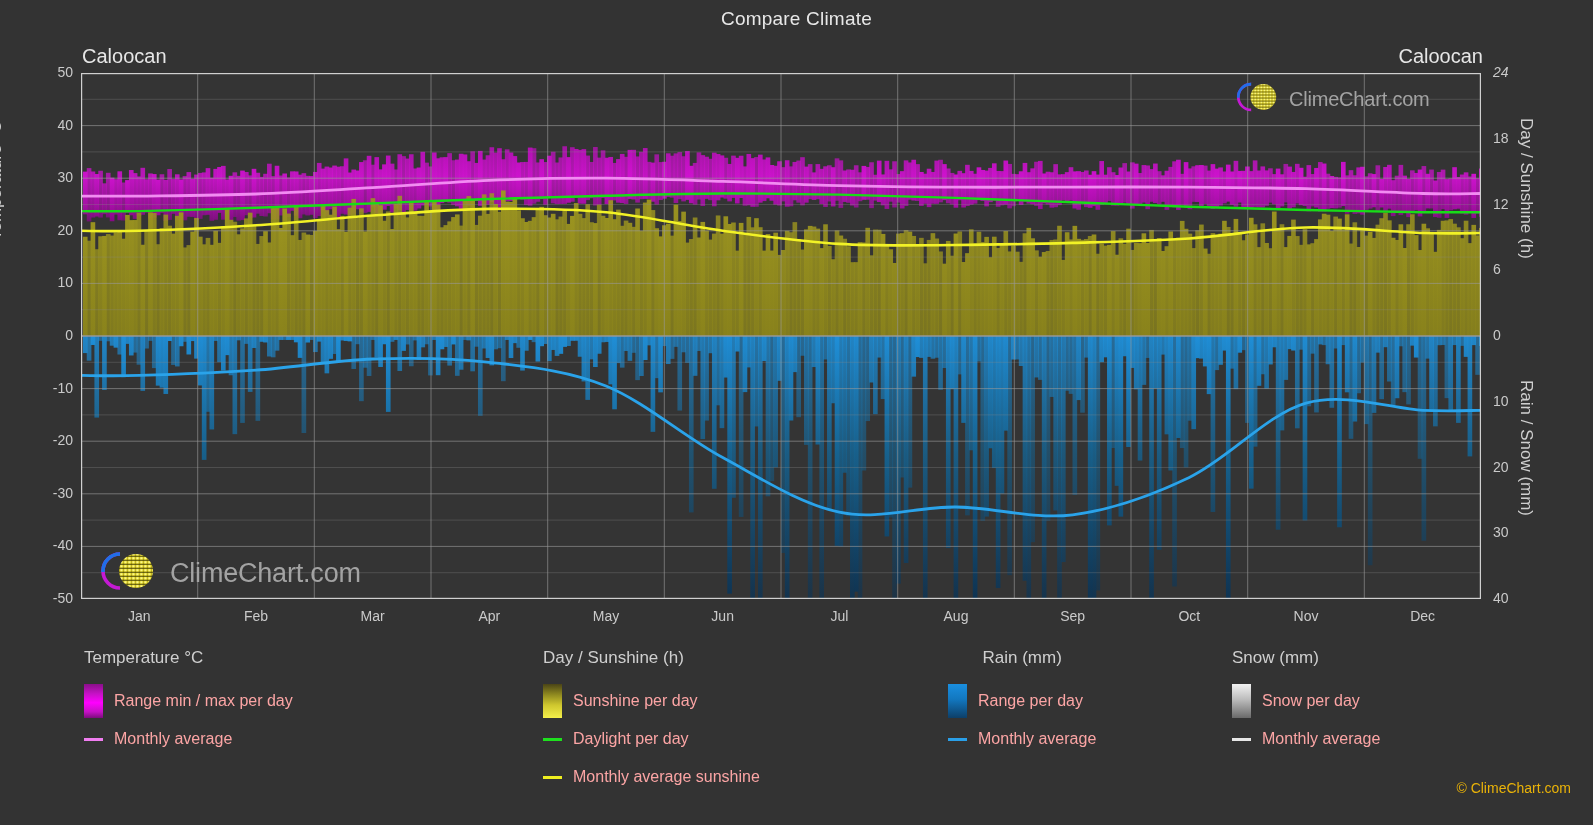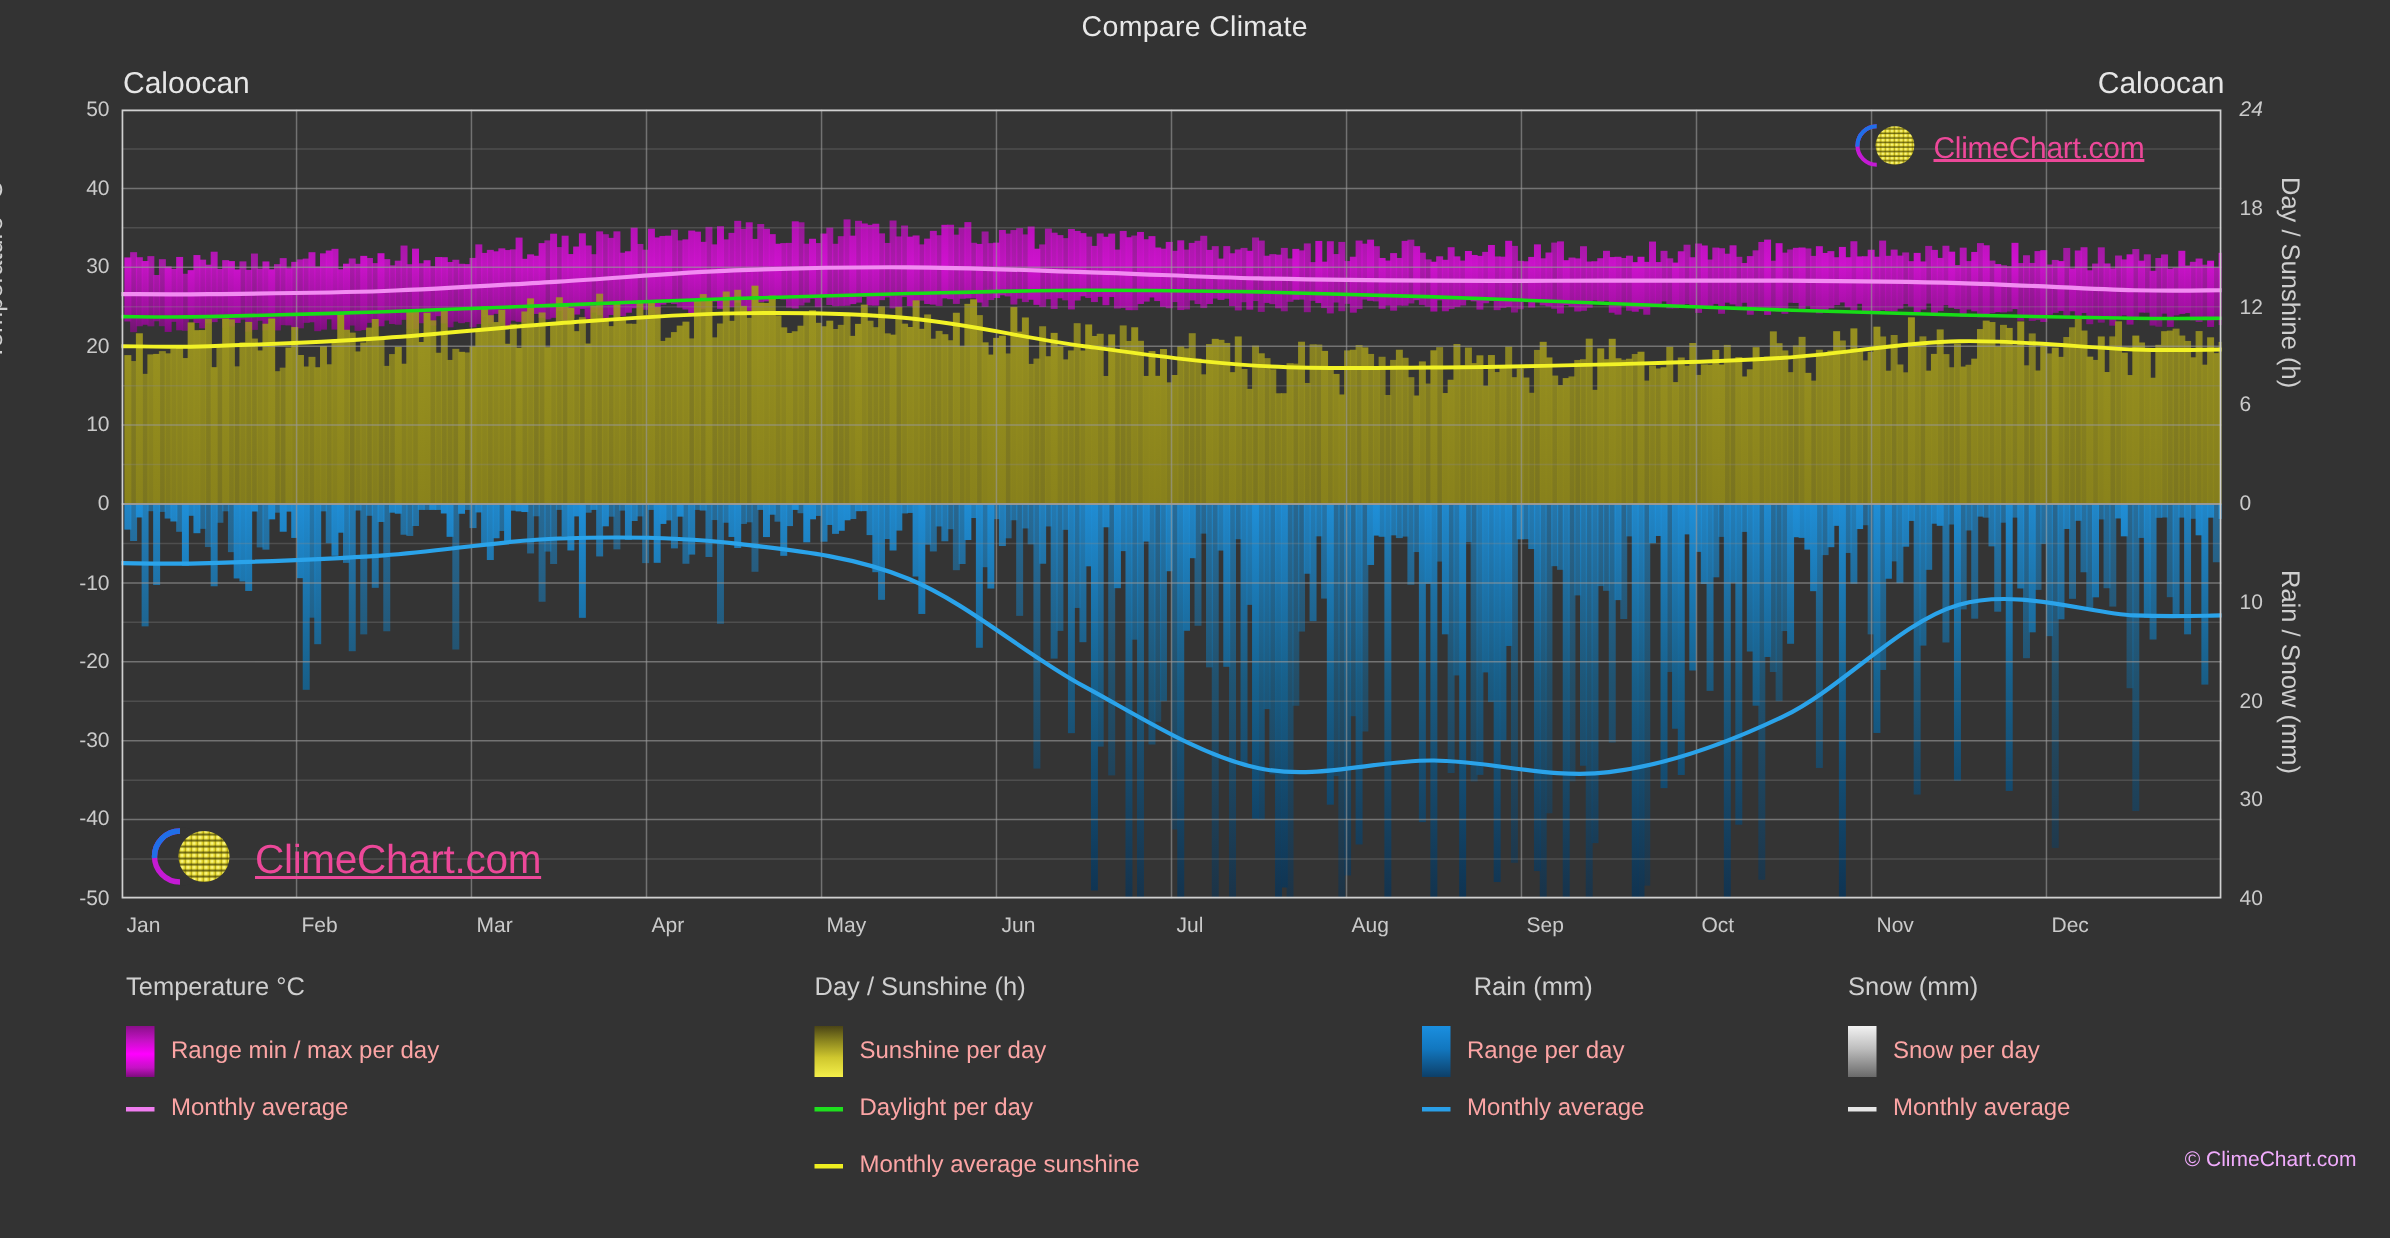--- a/index.html
+++ b/index.html
@@ -60,21 +60,21 @@
   }
   .ytick{
     position:absolute;text-align:right;width:46px;
     font-size:14px;color:#cacaca;
   }
   .ytick-r{
     position:absolute;text-align:left;width:46px;
     font-size:14px;color:#cacaca;
   }
   .xtick{
-    position:absolute;text-align:left;width:110px;
+    position:absolute;text-align:center;width:110px;
     font-size:14px;color:#cacaca;
   }
 
   
   .legend{position:absolute;left:0;top:648px;width:1593px;height:170px;}
   .legcol{position:absolute;top:0;}
   .legcol.c1{left:84px;}
   .legcol.c2{left:543px;}
   .legcol.c3{left:948px;text-align:center;}
   .legcol.c4{left:1232px;}
@@ -86,29 +86,29 @@
   .sw-sun{background:linear-gradient(180deg,#4a4416 0%,#8d871f 30%,#cfc72e 62%,#f4ef4a 100%);}
   .sw-rain{background:linear-gradient(180deg,#1a8fe0 0%,#1277bf 45%,#0d3f68 100%);}
   .sw-snow{background:linear-gradient(180deg,#f2f2f2 0%,#bdbdbd 45%,#6a6a6a 100%);}
   .dash{width:19px;height:3px;display:inline-block;flex:0 0 19px;}
   .d-pink{background:#f07df0;}
   .d-green{background:#1ee01e;}
   .d-yellow{background:#eeee20;}
   .d-blue{background:#2a9fe8;}
   .d-white{background:#e6e6e6;}
   .copyright{
-    position:absolute;right:22px;top:116px;
-    font-size:14px;color:#f0abfc;
+    position:absolute;right:22px;top:132px;
+    font-size:14px;color:#eab308;
   }
 
   
   .logo{position:absolute;display:flex;align-items:center;}
   .logo .logo-mark{position:relative;flex:0 0 auto;}
   .logo .logo-text{
-    color:#ec4899;font-weight:400;letter-spacing:-0.2px;white-space:nowrap;text-decoration:underline;
+    color:#a3a3a3;font-weight:400;letter-spacing:-0.2px;white-space:nowrap;
   }
   .logo-big{left:96px;top:549px;}
   .logo-big .logo-text{font-size:27px;margin-left:8px;}
   .logo-small{left:1233px;top:80px;}
   .logo-small .logo-text{font-size:20px;margin-left:6px;}
 </style>
 </head>
 <body>
 
 <div class="chart-root">

